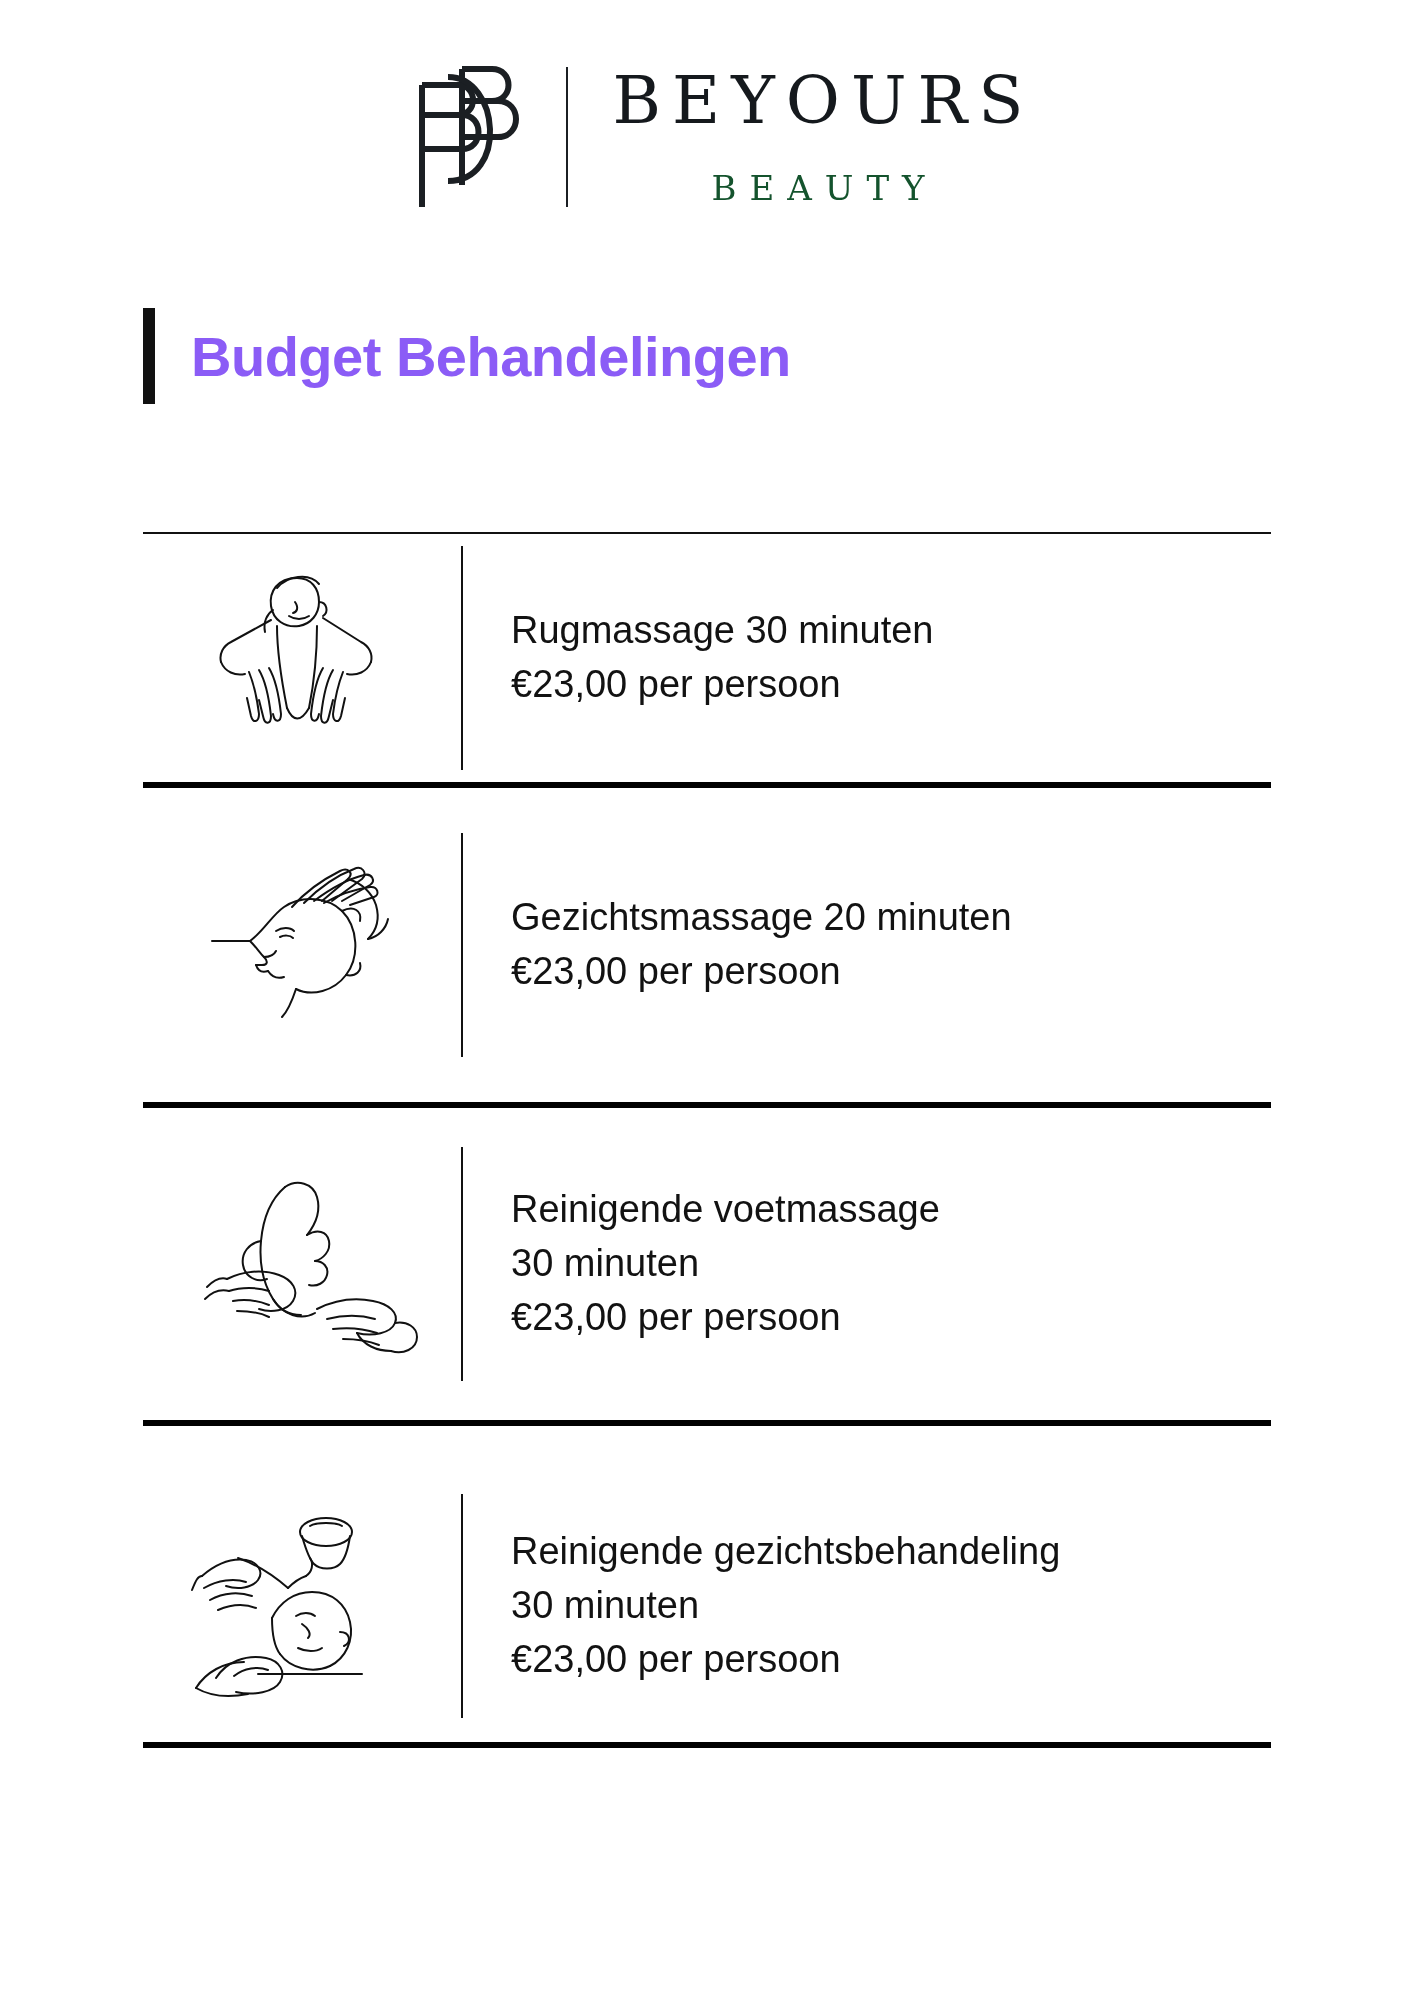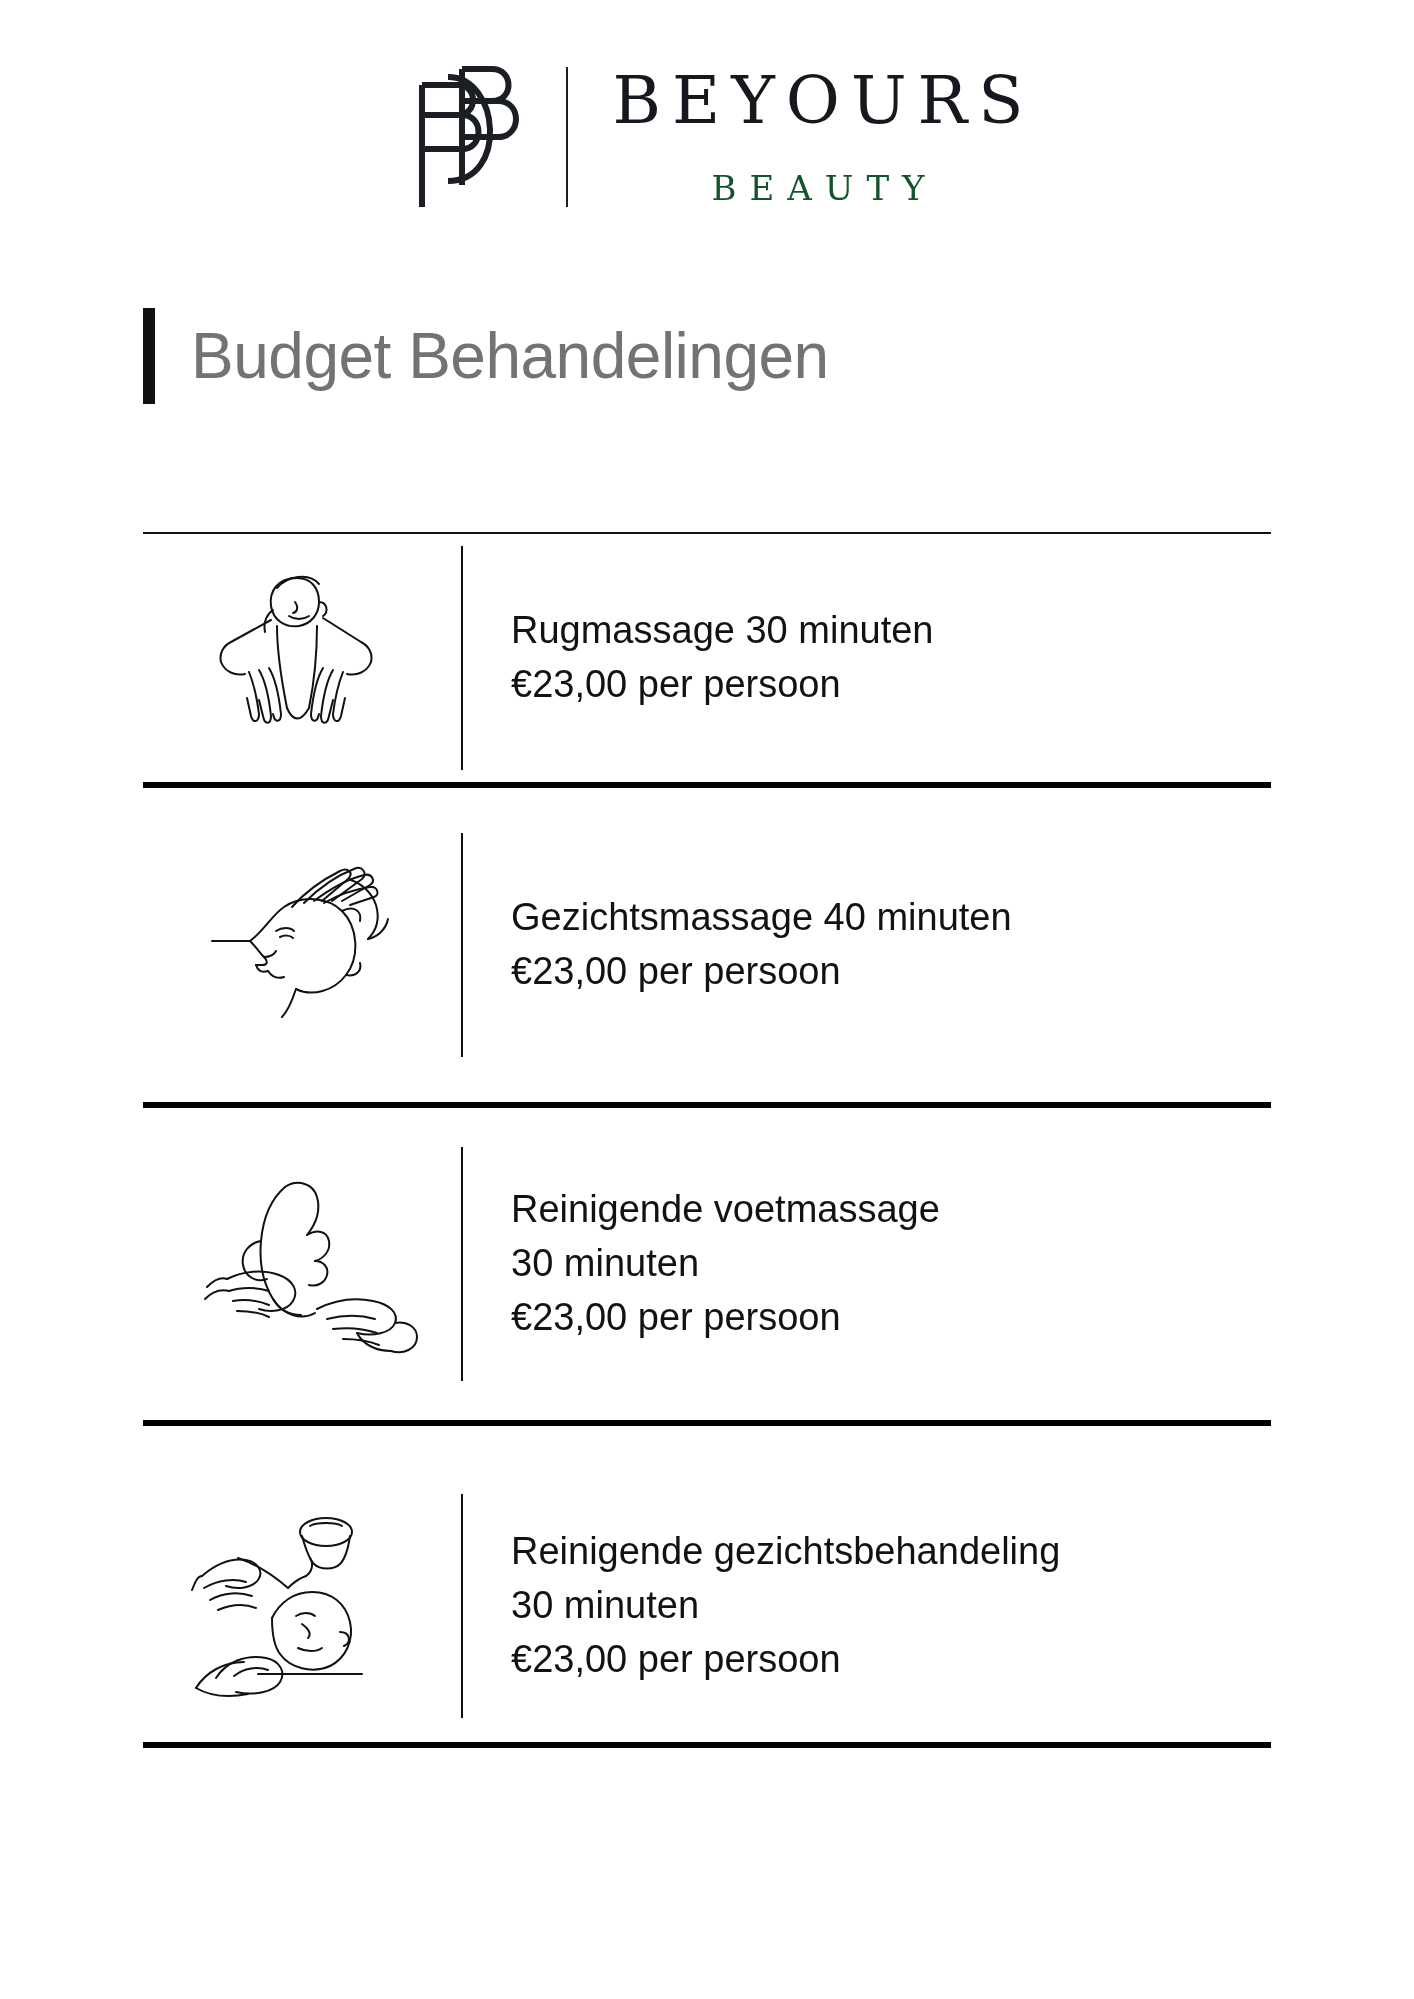--- a/index.html
+++ b/index.html
@@ -68,24 +68,24 @@
   }
   .title-bar {
     width: 12px;
     height: 96px;
     background: #111111;
     margin-right: 36px;
     flex: none;
   }
   .title-text {
     font-family: "Liberation Sans", sans-serif;
-    font-weight: normal;
-    font-size: 64px;
+    font-weight: bold;
+    font-size: 56px;
     letter-spacing: -0.5px;
-    color: #737373;
+    color: #8b5cf6;
     white-space: nowrap;
   }
 
   
   .price-table {
     margin: 128px 143px 0 143px;
     border-top: 2px solid #111111;
   }
   .price-row {
     display: flex;
@@ -206,21 +206,21 @@
 
         <path d="M120 62 C134 46 152 34 168 26 C176 22 182 28 176 34 L150 56"></path>
         <path d="M132 58 C148 42 166 30 182 24 C190 20 196 28 190 34 L160 56"></path>
         <path d="M142 56 C158 44 176 34 192 30 C200 28 204 36 198 40 L170 56"></path>
         <path d="M152 58 C166 50 184 44 198 42 C206 41 208 50 202 52 L178 60"></path>
         <path d="M176 34 C190 38 200 48 204 60 C208 74 204 86 196 94"></path>
         <path d="M196 94 C206 92 214 84 216 74"></path>
       </svg>
     </div>
     <div class="row-text">
-      <span class="row-line">Gezichtsmassage 40 minuten</span>
+      <span class="row-line">Gezichtsmassage 20 minuten</span>
       <span class="row-line">€23,00 per persoon</span>
     </div>
   </div>
 
   <div class="price-row r3">
     <div class="row-icon">
       <svg width="270" height="210" viewBox="0 0 270 210" fill="none" stroke="#111" stroke-width="2" stroke-linecap="round" stroke-linejoin="round">
 
         <path d="M118 28 C104 40 96 60 94 82 C92 104 96 124 106 140 C116 156 134 162 148 154"></path>
         <path d="M118 28 C130 20 146 24 150 38 C154 52 148 66 140 76"></path>

